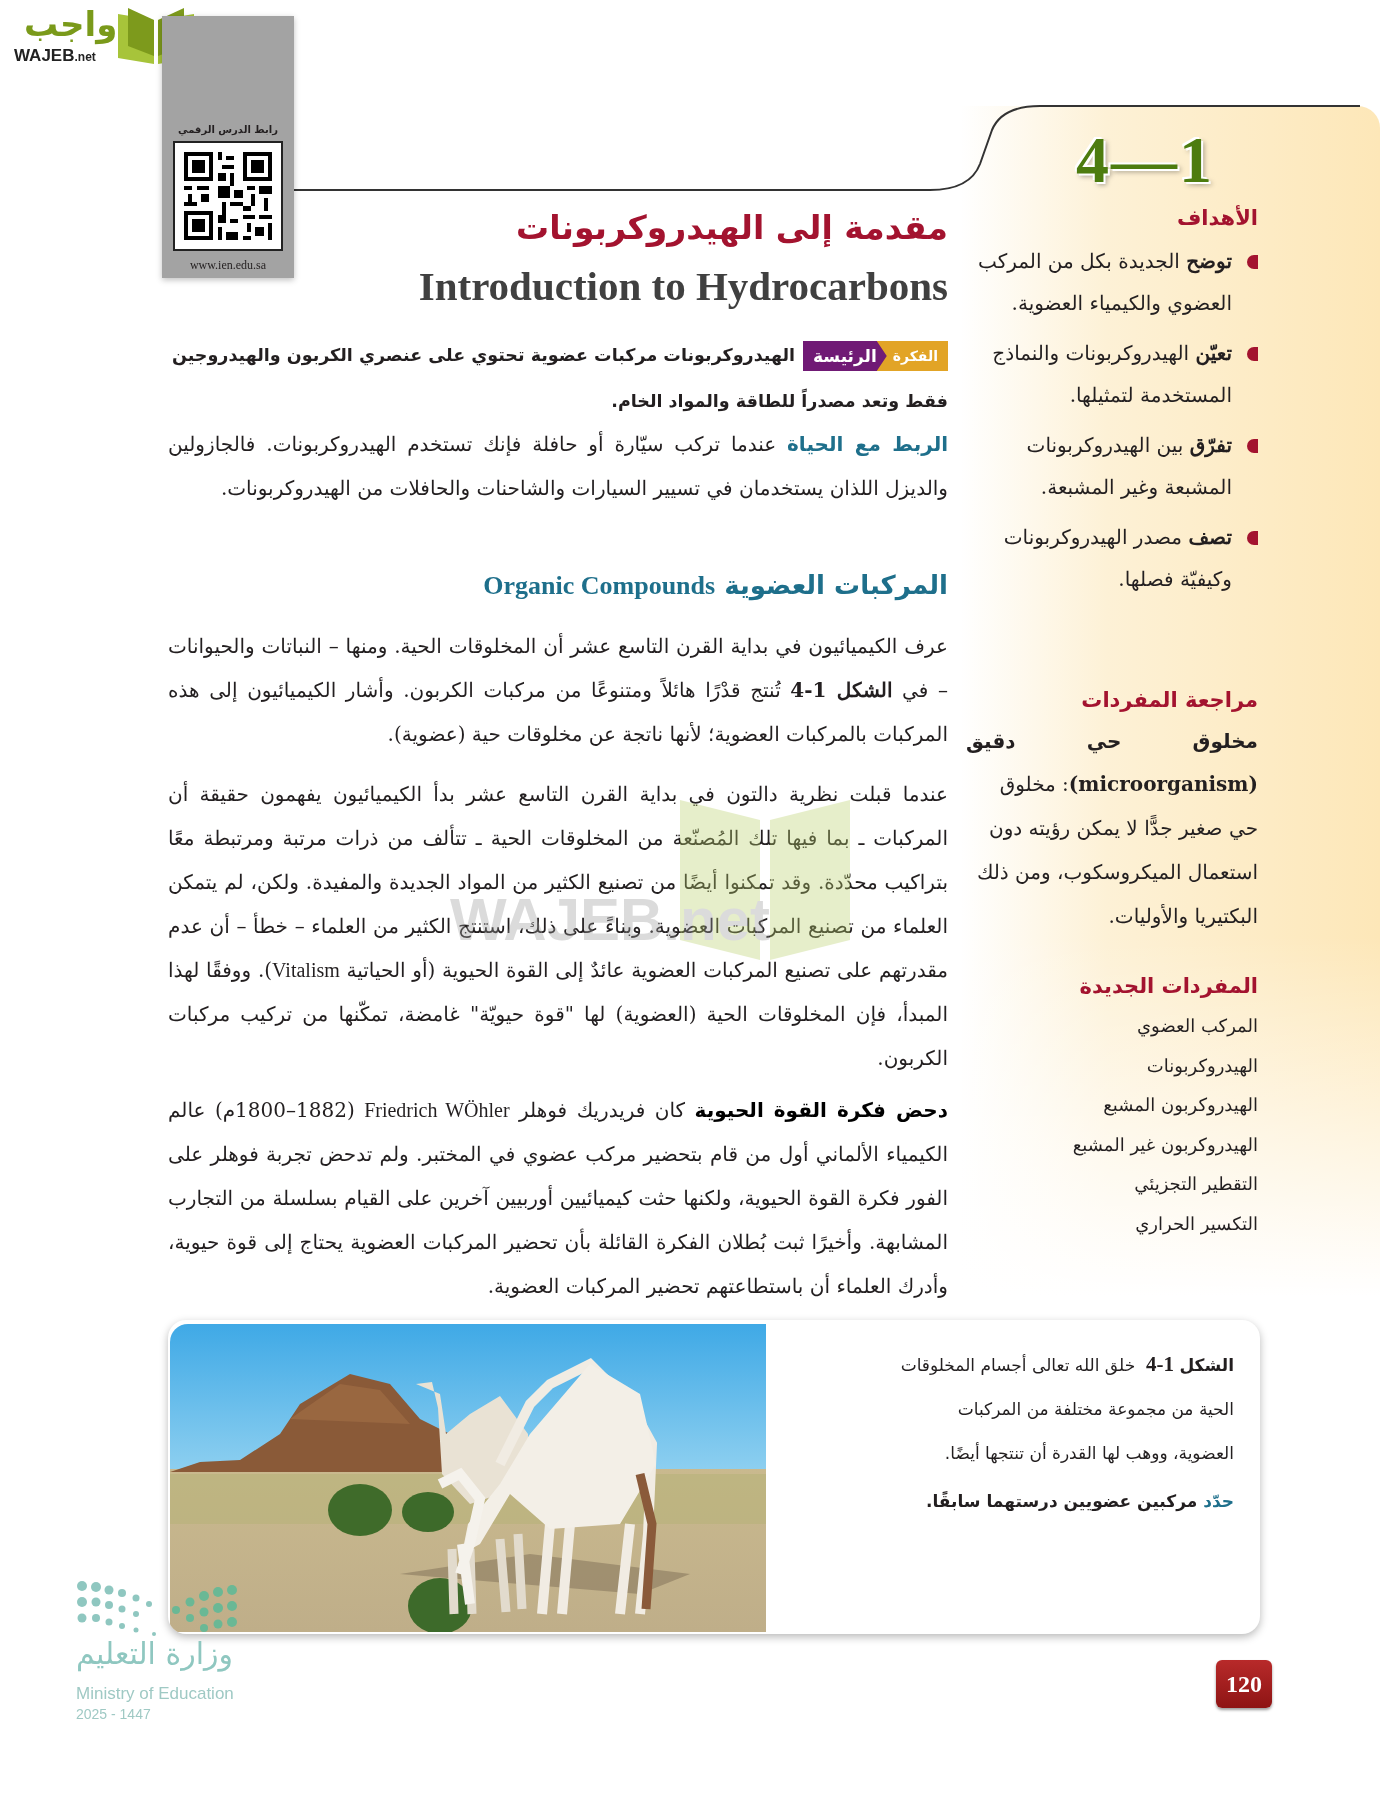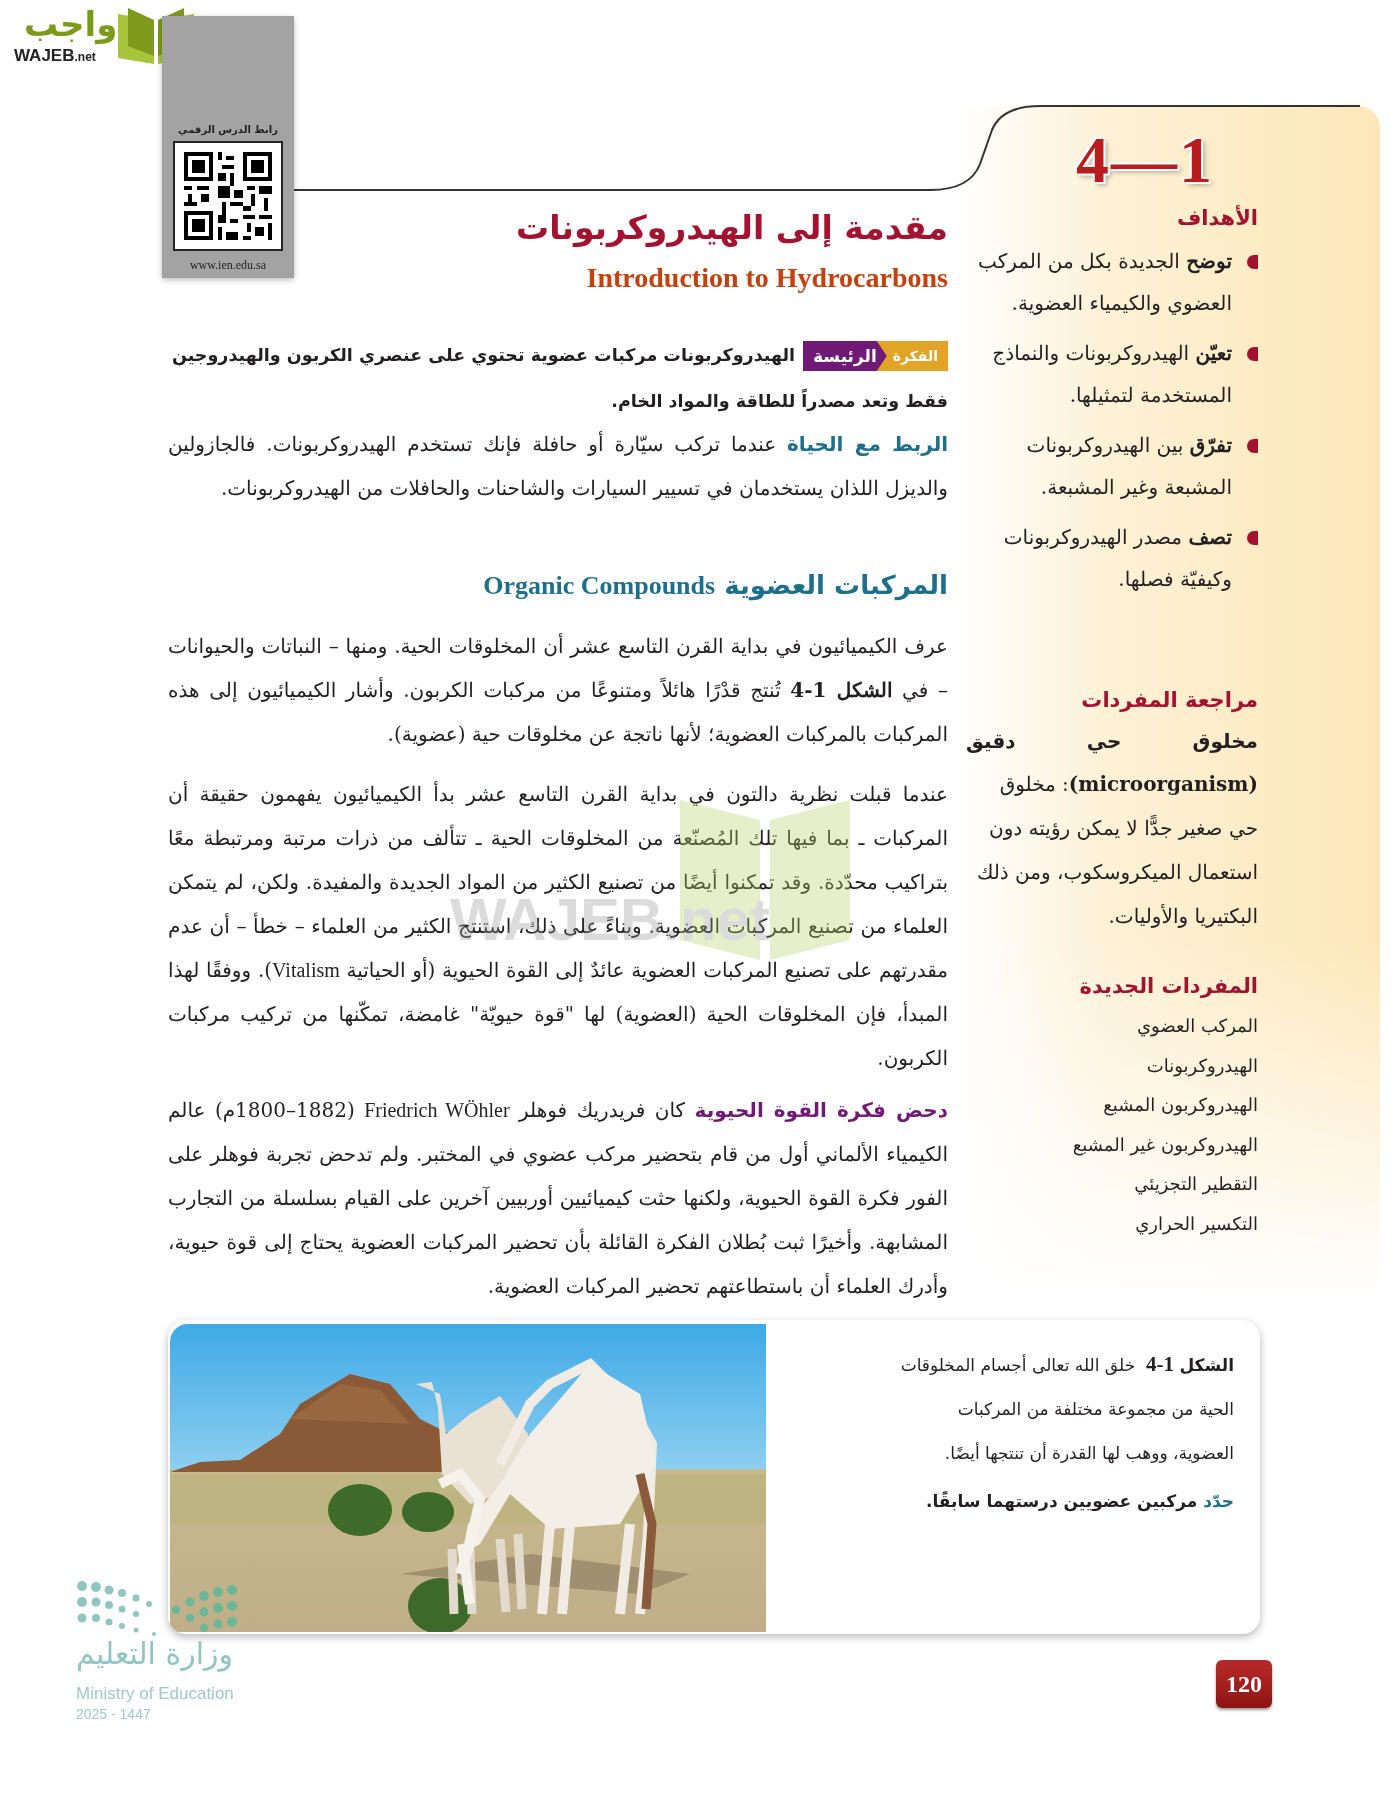--- a/index.html
+++ b/index.html
@@ -21,48 +21,48 @@
 
   
   .side-bg { position: absolute; left: 960px; top: 106px; width: 420px; height: 1190px;
     background: linear-gradient(90deg, rgba(255,255,255,0) 0%, #fdf1d6 35%, #fde7b8 100%);
     border-top-right-radius: 22px; }
   .side-bg::after { content: ""; position: absolute; left: 0; right: 0; bottom: 0; height: 360px;
     background: linear-gradient(180deg, rgba(255,255,255,0) 0%, #fff 100%); }
   .tab-curve { position: absolute; left: 180px; top: 104px; width: 1200px; height: 90px; }
 
   .lesson-num { position: absolute; left: 1076px; top: 122px; font-family: "Liberation Serif", serif; font-weight: bold;
-    font-size: 66px; color: #b91c1c; letter-spacing: 2px; text-shadow: 0 0 3px #fff, 2px 2px 0 #fff, -2px -2px 0 #fff, 3px 3px 5px rgba(0,0,0,0.35); }
+    font-size: 66px; color: #4d7c0f; letter-spacing: 2px; text-shadow: 0 0 3px #fff, 2px 2px 0 #fff, -2px -2px 0 #fff, 3px 3px 5px rgba(0,0,0,0.35); }
 
   .side { position: absolute; left: 966px; width: 292px; direction: rtl; text-align: right; }
   .side-h { font-size: 21px; font-weight: bold; color: #a3132f; }
   .obj-list { list-style: none; }
   .obj-list li { position: relative; padding-right: 26px; font-family: "DejaVu Serif", serif; font-size: 20px; line-height: 42px; margin-bottom: 8px; }
   .obj-list li .dot { position: absolute; right: 0; top: 15px; width: 11px; height: 14px; background: #a3132f; border-radius: 8px 0 0 8px; }
   .obj-list li b { font-weight: bold; }
   .vocab-term { font-family: "DejaVu Sans", sans-serif; font-weight: bold; font-size: 20px; line-height: 42px; text-align-last: justify; }
   .vocab-def { font-family: "DejaVu Serif", serif; font-size: 20px; line-height: 44px; }
   .vocab-def .en { font-family: "DejaVu Serif", serif; font-weight: bold; }
   .newvocab { list-style: none; }
   .newvocab li { font-family: "DejaVu Serif", serif; font-size: 18px; line-height: 39.5px; }
 
   
   .main { position: absolute; left: 168px; width: 780px; direction: rtl; text-align: right; }
   .title-ar { top: 208px; font-size: 33px; font-weight: bold; color: #a3132f; font-family: "DejaVu Sans", sans-serif; }
-  .title-en { top: 262px; font-size: 28px; font-weight: bold; color: #c2410c; font-family: "Liberation Serif", serif; direction: ltr; text-align: right; }
+  .title-en { top: 262px; font-size: 41px; font-weight: bold; color: #404040; font-family: "Liberation Serif", serif; direction: ltr; text-align: right; }
 
   .bigidea { top: 332px; font-size: 17.5px; font-weight: bold; line-height: 46px; }
   .badge { display: inline-flex; height: 30px; vertical-align: middle; margin-left: 8px; }
   .badge .b1 { background: #e2a426; color: #fff; padding: 0 10px 0 16px; line-height: 30px; font-size: 14px; position: relative;
     clip-path: polygon(0 0, 100% 0, 100% 100%, 0 100%, 10px 50%); }
   .badge .b2 { background: #701a75; color: #fff; padding: 0 10px; line-height: 30px; font-size: 17px; margin-right: -10px; }
 
   .para { font-family: "DejaVu Serif", serif; font-size: 20px; line-height: 44px; text-align: justify; text-align-last: right; }
   .lead-teal { color: #1e6f8b; font-weight: bold; font-family: "DejaVu Sans", sans-serif; }
-  .lead-red { color: #701a75; font-weight: bold; font-family: "DejaVu Sans", sans-serif; }
+  .lead-red { color: #000000; font-weight: bold; font-family: "DejaVu Sans", sans-serif; }
   .h-sec { font-size: 26px; font-weight: bold; color: #1e6f8b; }
   .h-sec .en { font-family: "Liberation Serif", serif; }
   .ltr { direction: ltr; unicode-bidi: embed; font-family: "Liberation Serif", serif; }
 
   
   .figure { position: absolute; left: 168px; top: 1320px; width: 1092px; height: 314px; background: #fff;
     border-radius: 18px; box-shadow: 0 3px 8px rgba(0,0,0,0.28); overflow: hidden; }
   .photo { position: absolute; left: 2px; top: 4px; width: 596px; height: 308px; border-top-left-radius: 18px; overflow: hidden; }
   .caption { position: absolute; left: 724px; top: 22px; width: 342px; direction: rtl; text-align: right; font-size: 17px; line-height: 44px; }
   .caption .fig-lbl { font-weight: bold; font-family: "DejaVu Sans", sans-serif; }

